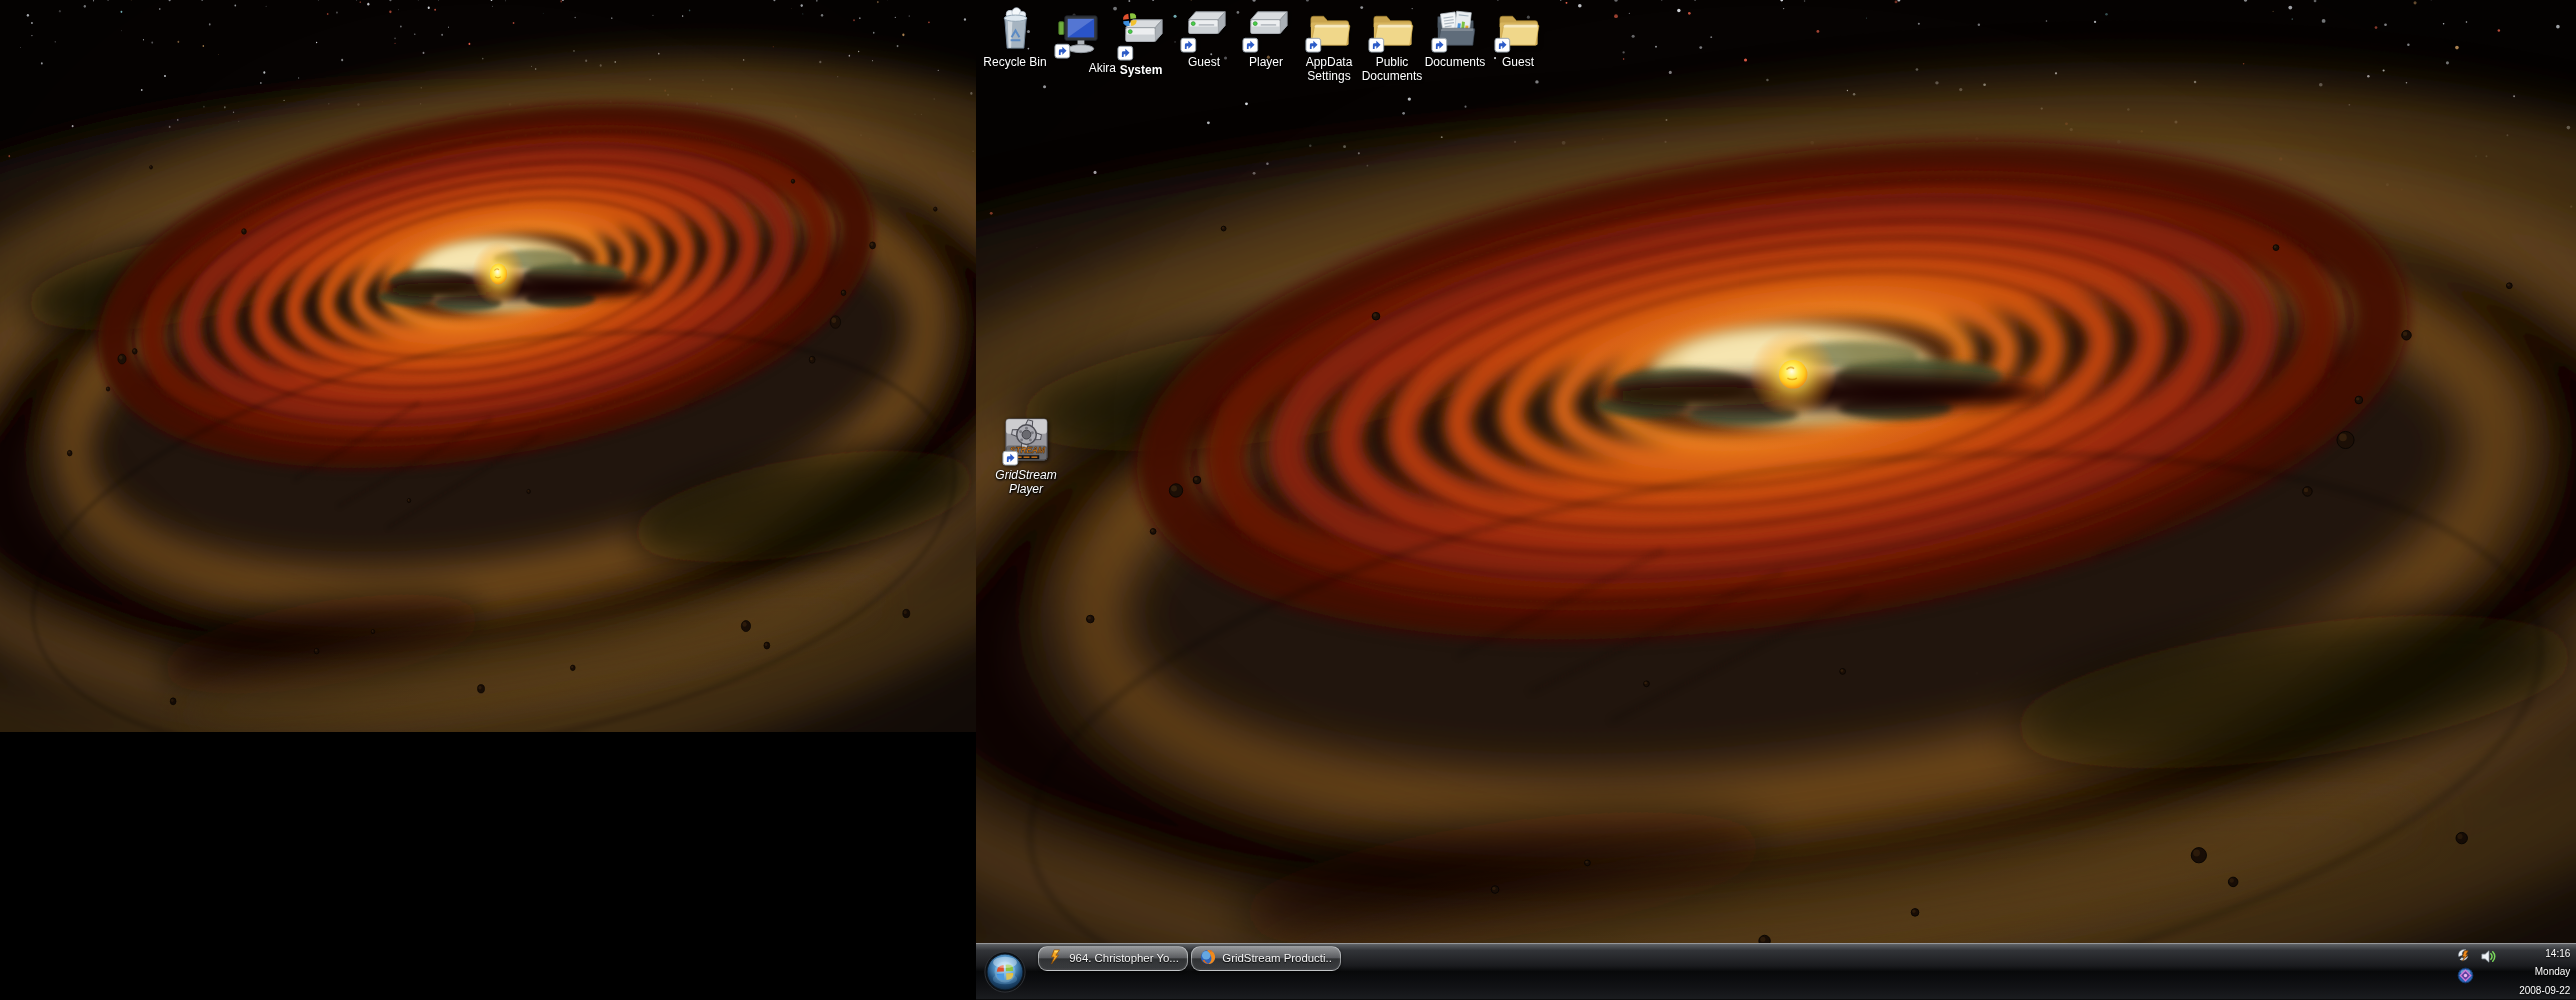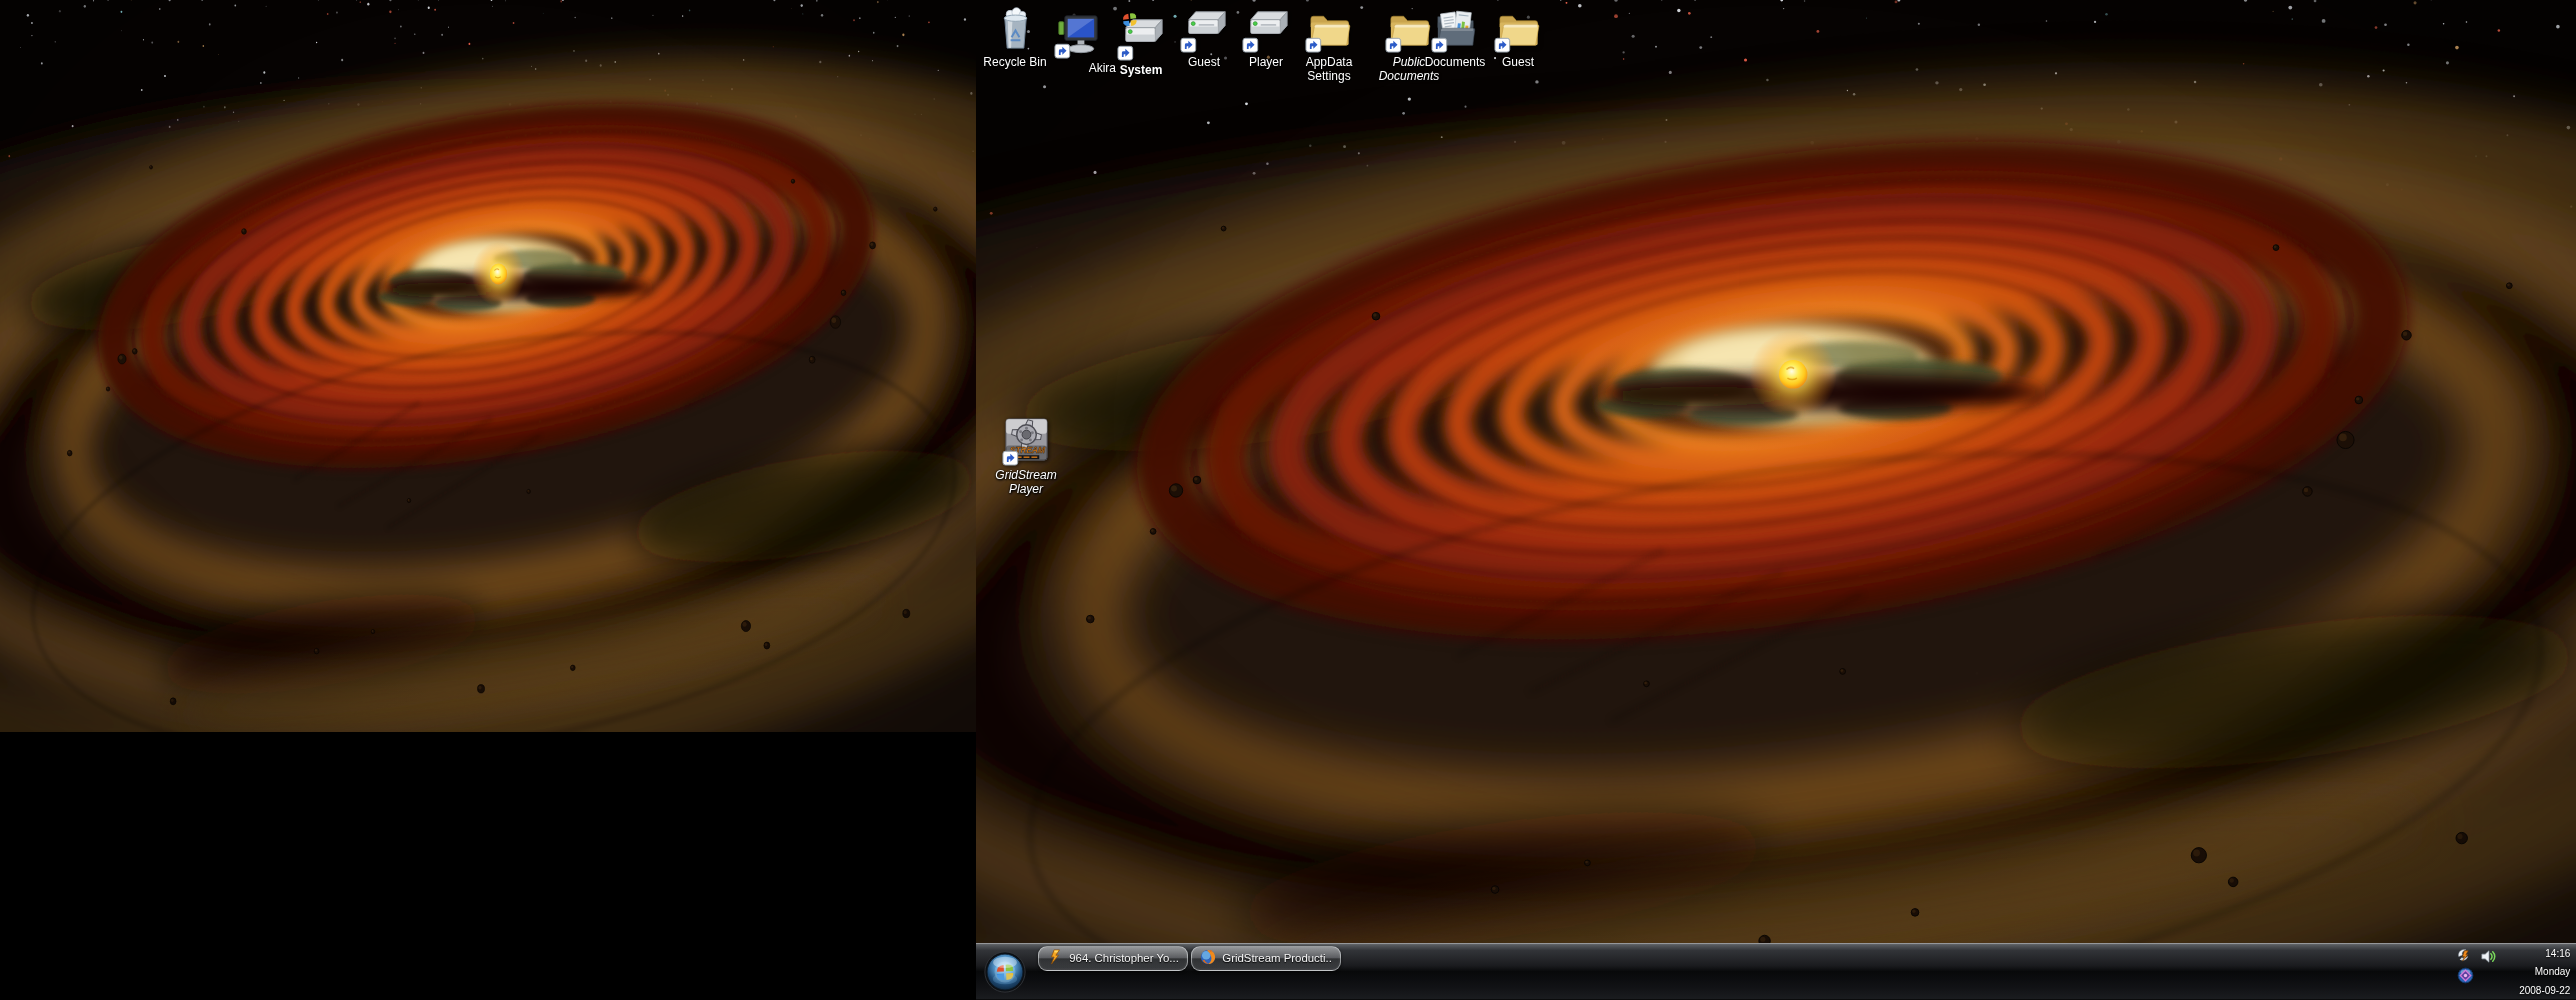--- a/index.html
+++ b/index.html
@@ -877,21 +877,21 @@
    <path d="M7 43 L10.6 24 q.4 -2 2.4 -2 H45 q2 0 1.7 2 L43.5 43 Z" fill="#f0d78a" stroke="#c49b3e" stroke-width=".6"></path>
    <path d="M10.6 24 q.4 -2 2.4 -2 H45 L44.6 25 H11 Z" fill="rgba(255,255,255,.45)"></path>
               <g>
                 <rect x="2" y="36" width="15" height="14" rx="2.5" fill="#fff" stroke="#9aa4ae"></rect>
                 <path d="M6 47 L6 42.5 Q6 41 7.5 41 L9.5 41 L9.5 38.5 L13.8 42.6 L9.5 46.6 L9.5 44 L8.2 44 Q7.8 44 7.8 44.6 L7.8 47 Z" fill="#2d5cc8"></path>
               </g>
             </svg>
           </div>
           <div class="icon-label">AppData Settings</div>
         </div>
-        <div class="icon-cell" style="left: 395px; top: 2.9px; font-style: italic;">
+        <div class="icon-cell" style="left: 378px; top: 2.9px;">
           <div class="icon-img">
             <svg viewBox="0 0 52 52">
               <path d="M7 16 q0 -2.5 2.5 -2.5 h10.5 l4 4.5 h19 q2.5 0 2.5 2.5 v4 H7 Z" fill="#c9a44e" stroke="#a8842e" stroke-width=".6"></path>
    <rect x="7" y="20" width="38.5" height="23" rx="1.5" fill="#d8b55e"></rect>
    <path d="M7 43 L10.6 24 q.4 -2 2.4 -2 H45 q2 0 1.7 2 L43.5 43 Z" fill="#f0d78a" stroke="#c49b3e" stroke-width=".6"></path>
    <path d="M10.6 24 q.4 -2 2.4 -2 H45 L44.6 25 H11 Z" fill="rgba(255,255,255,.45)"></path>
               <g>
                 <rect x="2" y="36" width="15" height="14" rx="2.5" fill="#fff" stroke="#9aa4ae"></rect>
                 <path d="M6 47 L6 42.5 Q6 41 7.5 41 L9.5 41 L9.5 38.5 L13.8 42.6 L9.5 46.6 L9.5 44 L8.2 44 Q7.8 44 7.8 44.6 L7.8 47 Z" fill="#2d5cc8"></path>
               </g>

